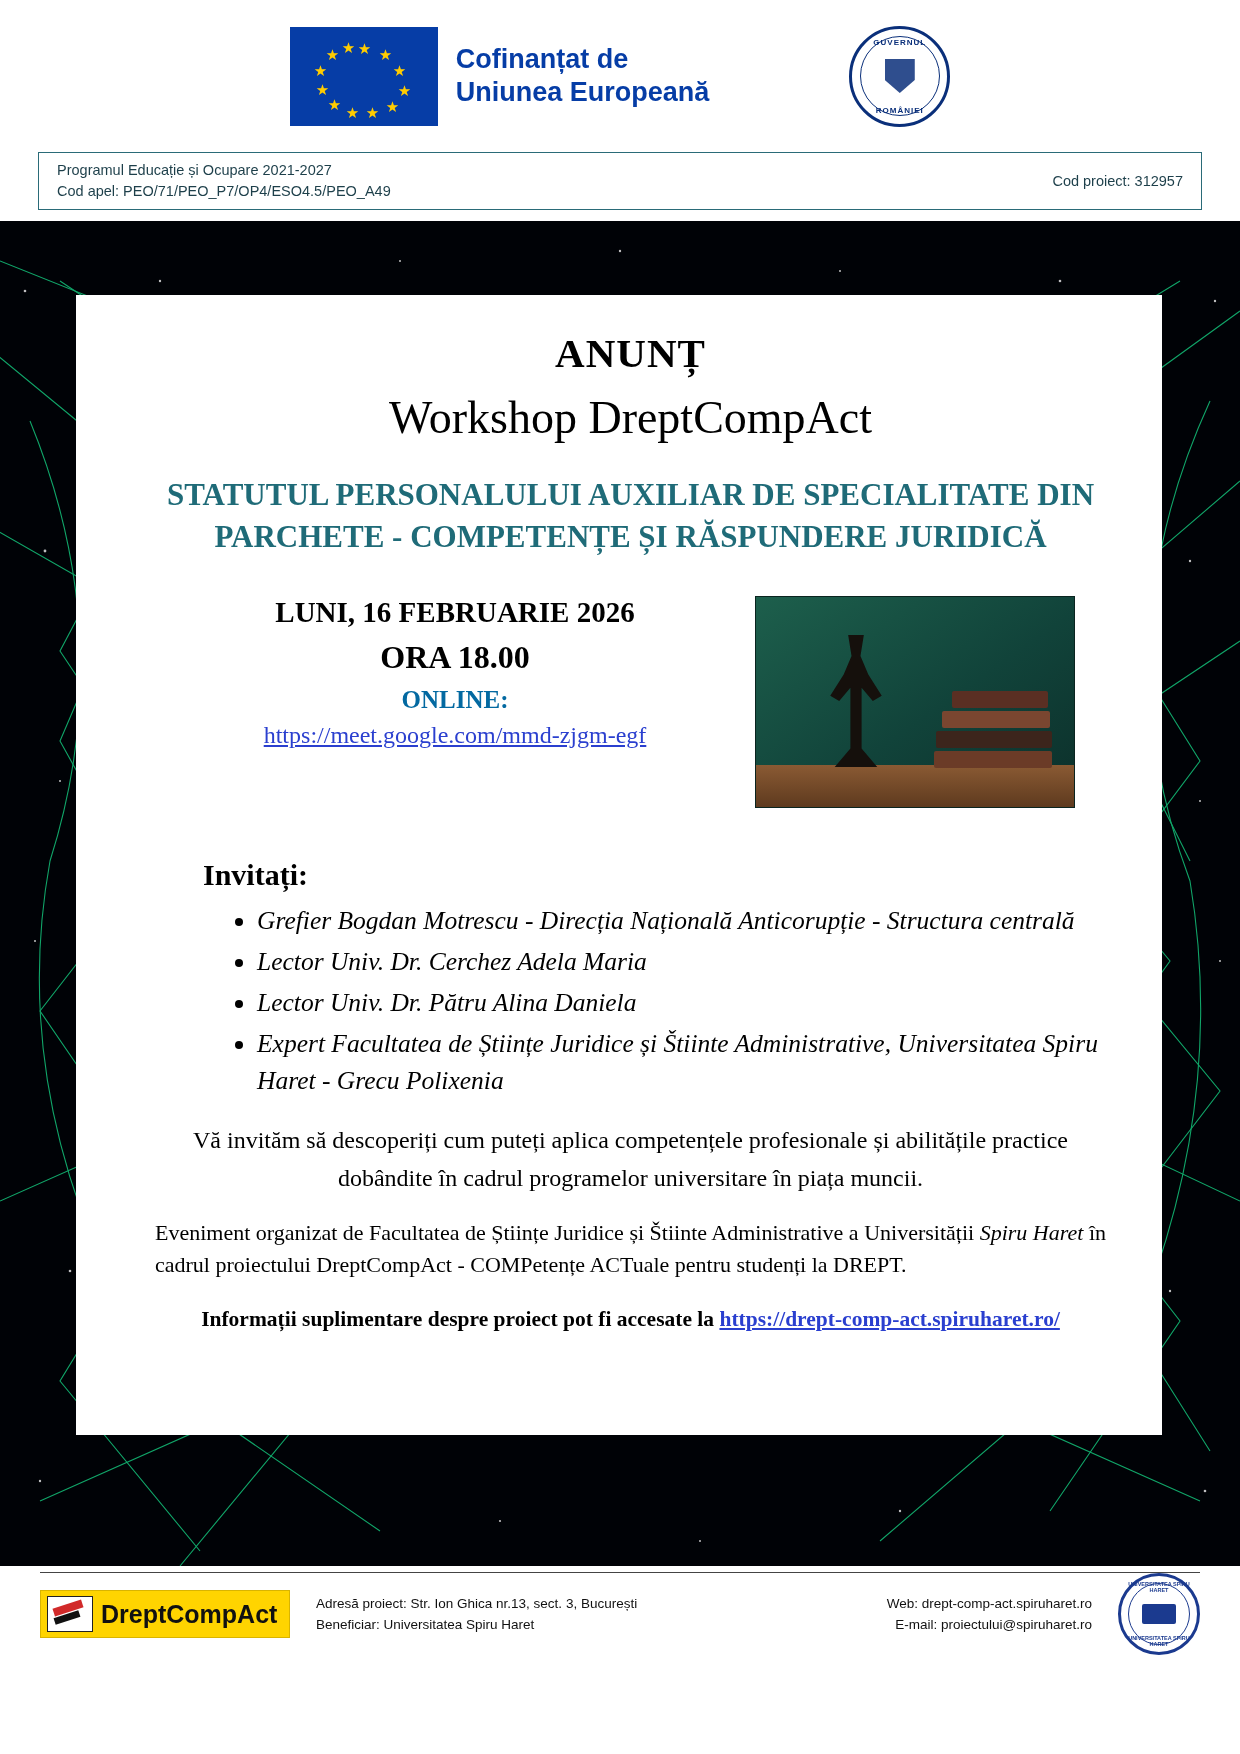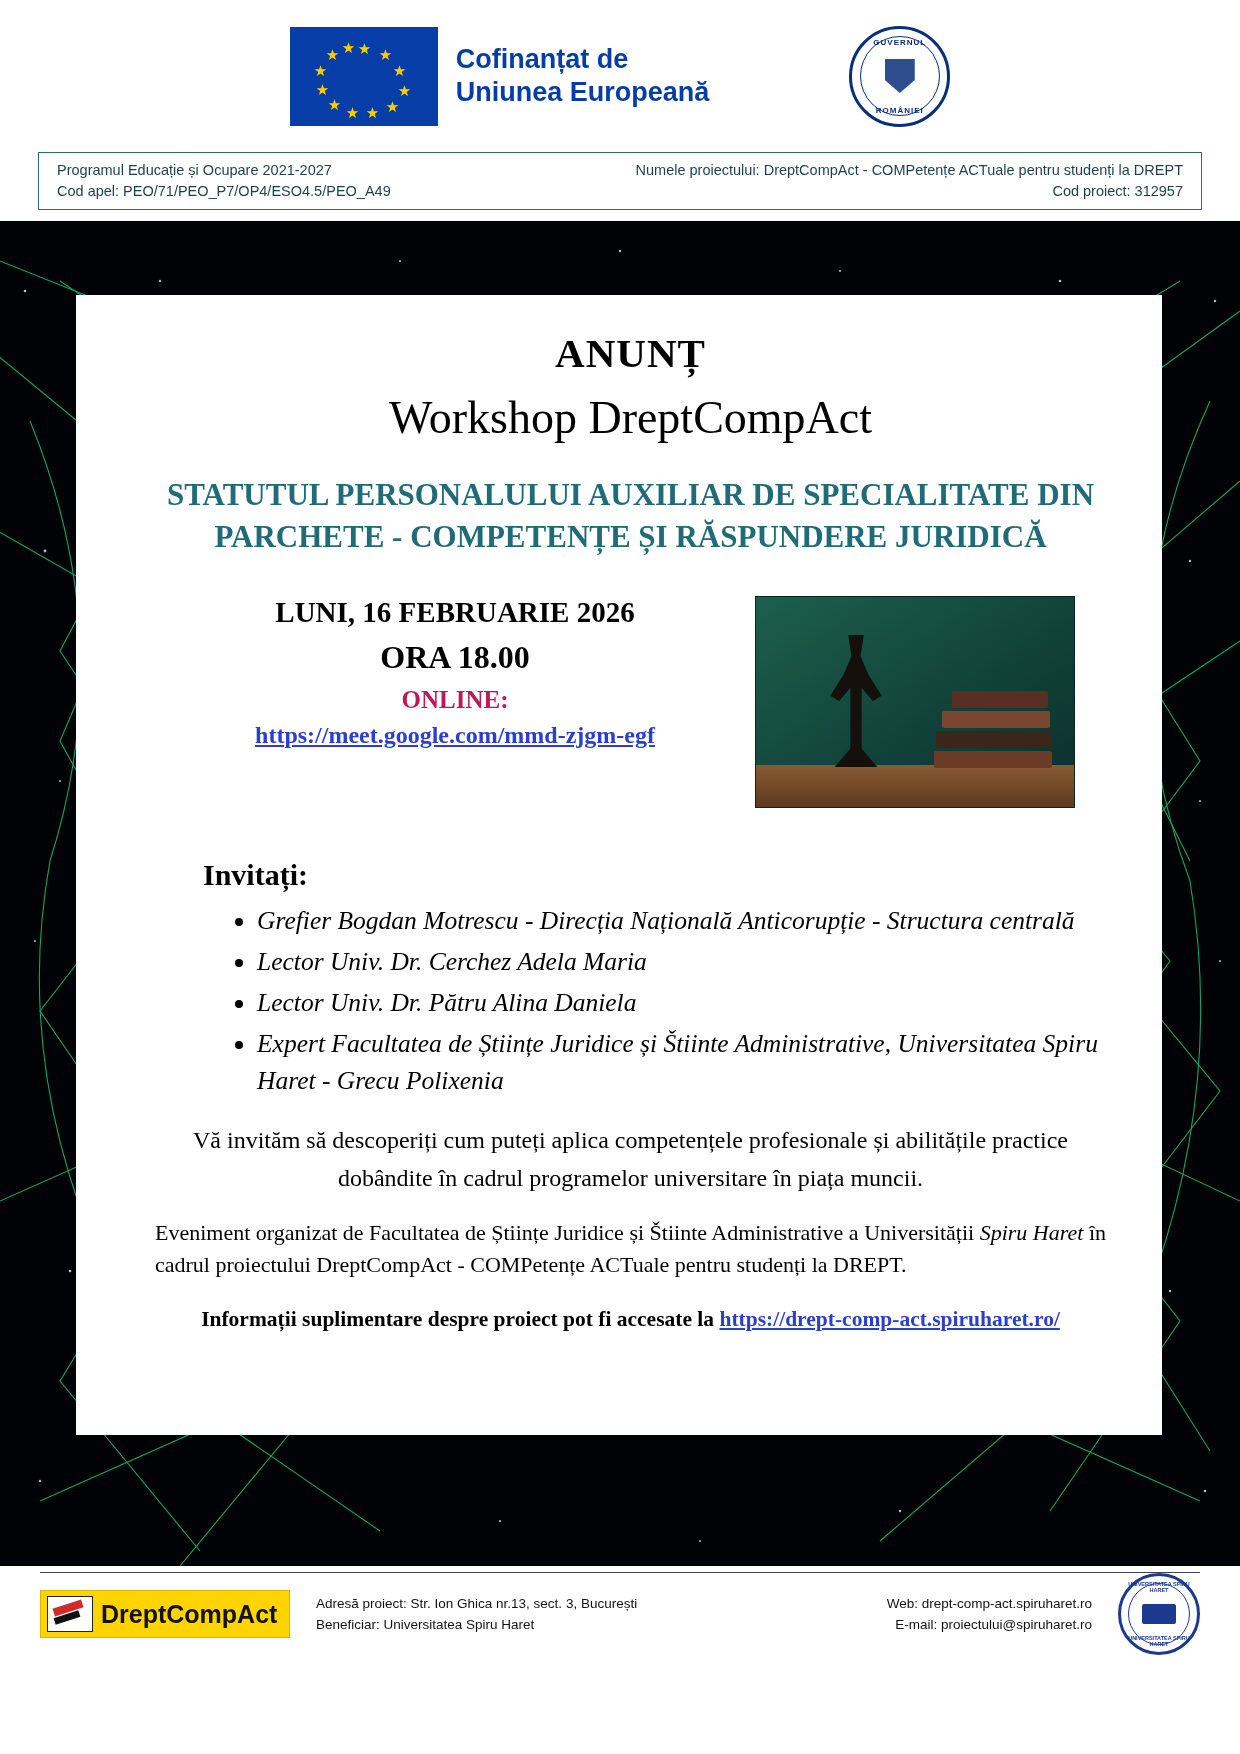--- a/index.html
+++ b/index.html
@@ -178,30 +178,29 @@
   }
   .t-hour {
     font-size: 32px;
     font-weight: bold;
     color: #000000;
     margin-top: 10px;
   }
   .t-online {
     font-size: 25px;
     font-weight: bold;
-    color: #be185d;
+    color: #0369a1;
     margin-top: 10px;
   }
   .t-link {
     font-size: 24px;
     color: #2a3fcf;
     text-decoration: underline;
     margin-top: 8px;
     display: inline-block;
-    font-weight: bold;
   }
   .photo {
     width: 318px;
     height: 210px;
     margin-left: 10px;
     background: linear-gradient(145deg, #1d5f4c 0%, #11433a 55%, #0c2f2a 100%);
     position: relative;
     overflow: hidden;
     border: 1px solid #0a241f;
   }
@@ -410,21 +409,20 @@
     <div class="seal-bottom">ROMÂNIEI</div>
   </div>
 </div>
 
 <div class="info-bar">
   <div class="info-left">
     <div>Programul Educație și Ocupare 2021-2027</div>
     <div>Cod apel: PEO/71/PEO_P7/OP4/ESO4.5/PEO_A49</div>
   </div>
   <div class="info-right">
-    <div>Numele proiectului: DreptCompAct - COMPetențe ACTuale pentru studenți la DREPT</div>
     <div>Cod proiect: 312957</div>
   </div>
 </div>
 
 <div class="poster">
   <svg class="poster-bg" viewBox="0 0 1240 1345" preserveAspectRatio="none">
     <rect width="1240" height="1345" fill="#000206"></rect>
     <g stroke="#14c27a" stroke-width="1.1" fill="none" opacity="0.85">
       <path d="M-20 120 L150 260 L60 430 L180 610 L40 790 L170 980 L60 1160 L200 1330"></path>
       <path d="M0 40 L200 120 L120 300 L260 460 L140 640 L280 820 L150 1010 L300 1200 L180 1345"></path>

